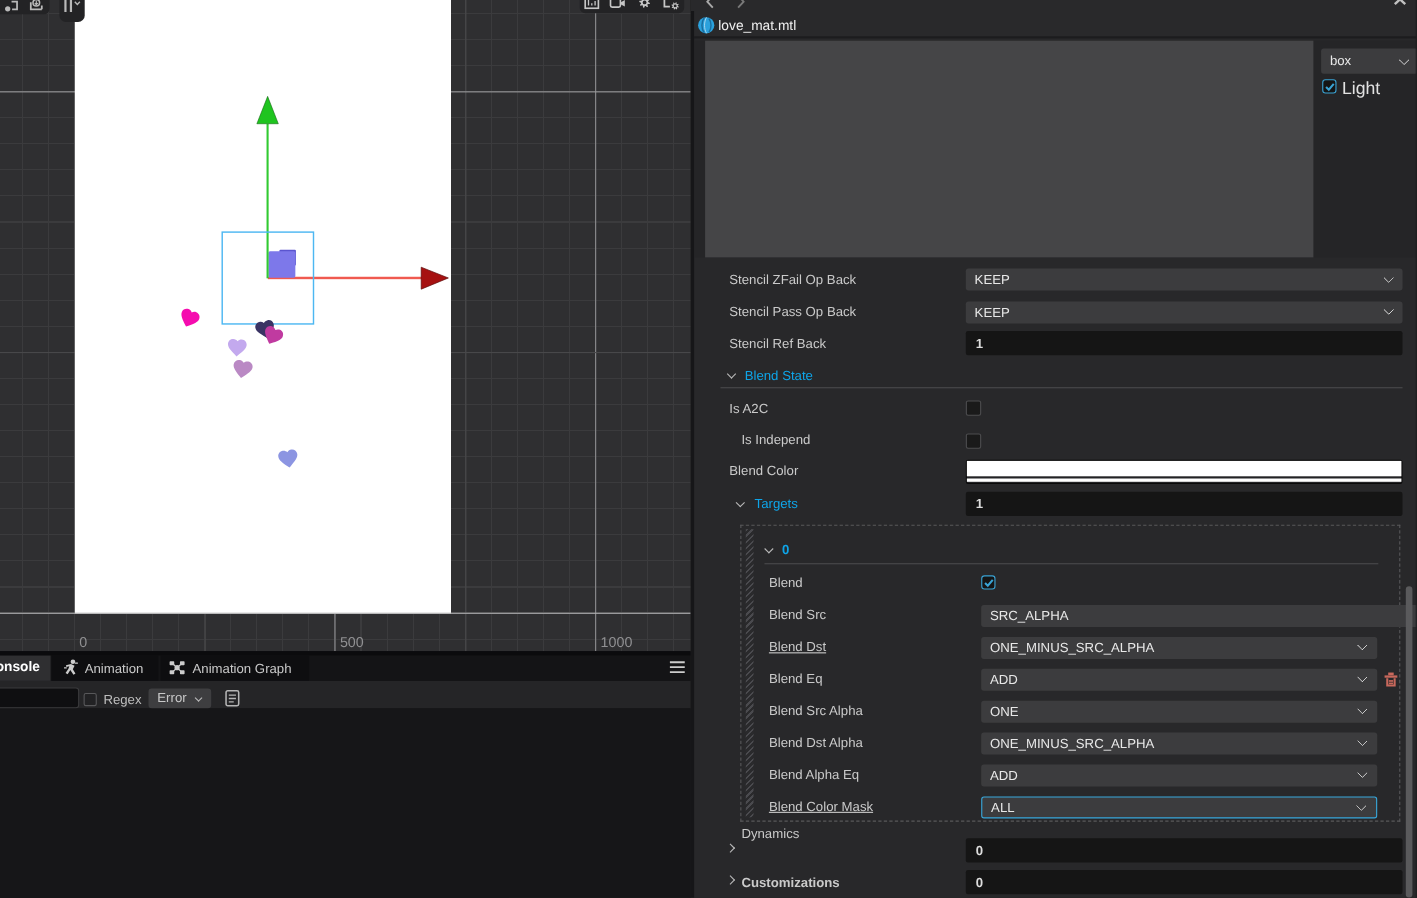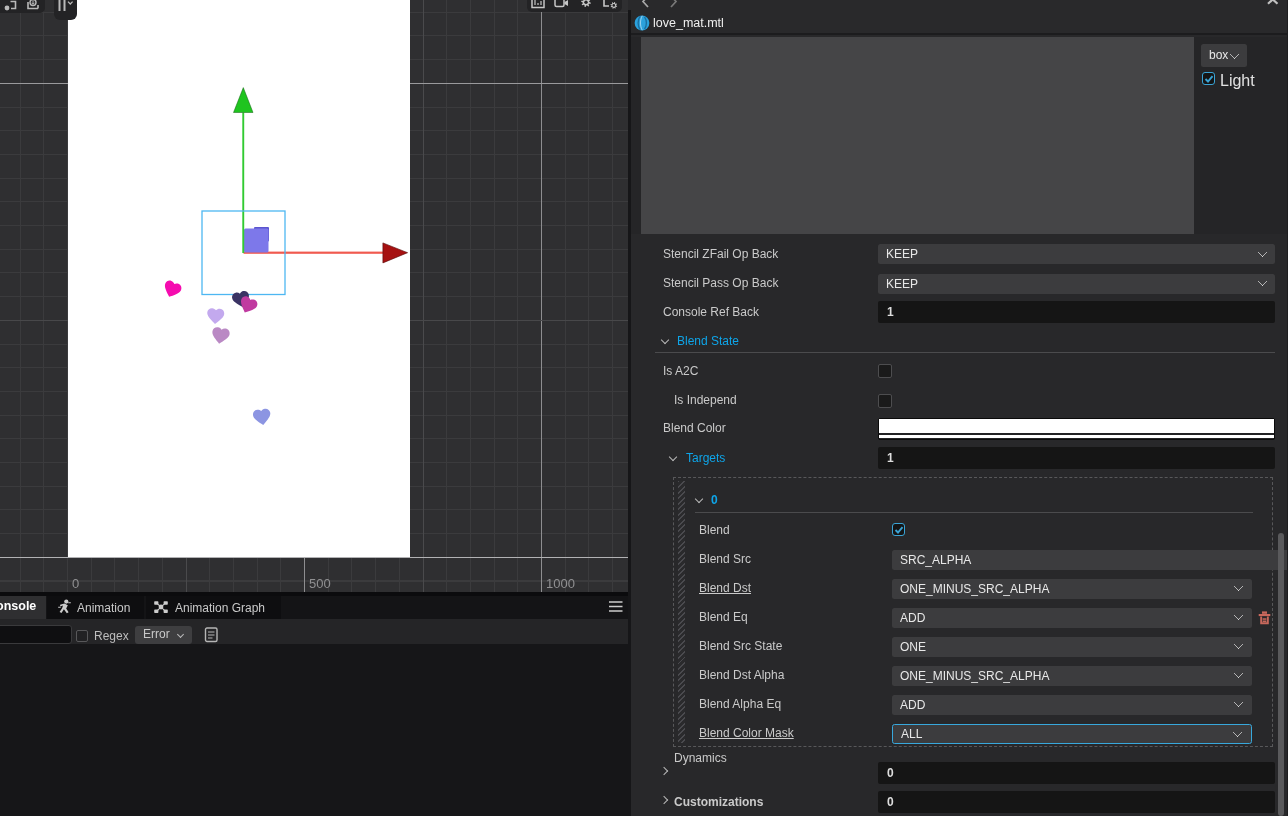--- a/index.html
+++ b/index.html
@@ -168,33 +168,33 @@
   <svg class="abs" style="left:6px; top:15px;" width="16" height="16" viewBox="0 0 16 16">
     <circle cx="8" cy="8" r="7.4" fill="#2ba1dc"></circle>
     <path d="M6.2,1.2 C3.4,5 3.4,11 6.2,14.8" fill="none" stroke="#1a6d9e" stroke-width="1.3"></path>
     <path d="M10.5,1.8 C13,5.2 13,10.8 10.5,14.2" fill="none" stroke="#1a6d9e" stroke-width="1.3"></path>
     <path d="M8.3,0.8 C5.9,4.5 5.9,11.5 8.3,15.2" fill="none" stroke="#cde8f6" stroke-width="0.7"></path>
   </svg>
   <div class="abs" style="left:25px; top:16px; color:#f0f0f0; font-size:12.5px;">love_mat.mtl</div>
 
   <div class="abs" style="left:3px; top:37px; width:657px; height:197px; background:#252527;"></div>
   <div class="abs" style="left:13px; top:37px; width:553px; height:197px; background:#454547;"></div>
-  <div class="drop" style="left:573px; top:43.5px; width:46px; height:23px; line-height:23px;">box<span class="chev" style="top:7px;"></span></div>
+  <div class="drop" style="left:573px; top:43.5px; width:88px; height:23px; line-height:23px;">box<span class="chev" style="top:7px;"></span></div>
   <div class="abs" style="left:574px; top:72px; width:13px; height:13px; background:#151515; border:1.5px solid #3aa3d4; border-radius:3px;"></div>
   <svg class="abs" style="left:575px; top:73px;" width="12" height="12" viewBox="0 0 12 12">
     <path d="M2.5,6 L5,8.5 L9.5,3.2" fill="none" stroke="#3aa3d4" stroke-width="1.9"></path>
   </svg>
   <div class="abs" style="left:592px; top:72px; color:#e2e2e2; font-size:16px;">Light</div>
   <div id="props">
 
     <div class="lbl" style="left:35px; top:246.5px;">Stencil ZFail Op Back</div>
     <div class="drop" style="left:250px; top:244px; width:397px;">KEEP<span class="chev"></span></div>
     <div class="lbl" style="left:35px; top:275.5px;">Stencil Pass Op Back</div>
     <div class="drop" style="left:250px; top:273.5px; width:397px;">KEEP<span class="chev"></span></div>
-    <div class="lbl" style="left:35px; top:304.5px;">Console Ref Back</div>
+    <div class="lbl" style="left:35px; top:304.5px;">Stencil Ref Back</div>
     <div class="inp" style="left:250px; top:301px; width:397px;">1</div>
     <div class="cardown" style="left:34px; top:337px;"></div>
     <div class="seclbl" style="left:49px; top:334px; font-weight:normal;">Blend State</div>
     <div class="abs" style="left:27px; top:351.5px; width:620px; height:1px; background:#4b4b4d;"></div>
     <div class="lbl" style="left:35px; top:363.5px;">Is A2C</div>
     <div class="chk" style="left:250px; top:364px;"></div>
     <div class="lbl" style="left:46px; top:393px;">Is Independ</div>
     <div class="chk" style="left:250px; top:393.5px;"></div>
     <div class="lbl" style="left:35px; top:421px;">Blend Color</div>
     <div class="abs" style="left:250px; top:417.8px; width:397px; height:21.8px; background:#232325; border:1.2px solid #0a0a0a; border-radius:2px;">
@@ -225,21 +225,21 @@
     <div class="drop" style="left:264px; top:607.5px; width:359.5px;">ADD<span class="chev"></span></div>
     <svg class="abs" style="left:629.5px; top:610.5px;" width="13" height="15" viewBox="0 0 13 15">
       <g fill="#c8685c">
         <rect x="4" y="0.4" width="5" height="2.4"></rect>
         <rect x="0.7" y="3" width="11.6" height="2.1"></rect>
         <path d="M2.2,5.6 v7.6 h8.6 v-7.6 h-1.9 v5.7 h-4.8 v-5.7 Z"></path>
         <rect x="4.6" y="7.3" width="3.8" height="1.5"></rect>
         <rect x="4.6" y="9.5" width="3.8" height="1.5"></rect>
       </g>
     </svg>
-    <div class="lbl" style="left:71px; top:639px;">Blend Src State</div>
+    <div class="lbl" style="left:71px; top:639px;">Blend Src Alpha</div>
     <div class="drop" style="left:264px; top:636.5px; width:359.5px;">ONE<span class="chev"></span></div>
     <div class="lbl" style="left:71px; top:668px;">Blend Dst Alpha</div>
     <div class="drop" style="left:264px; top:665.5px; width:359.5px;">ONE_MINUS_SRC_ALPHA<span class="chev"></span></div>
     <div class="lbl" style="left:71px; top:697px;">Blend Alpha Eq</div>
     <div class="drop" style="left:264px; top:694.5px; width:359.5px;">ADD<span class="chev"></span></div>
     <div class="lbl" style="left:71px; top:726px;text-decoration:underline;">Blend Color Mask</div>
     <div class="drop" style="left:264px; top:723.5px; width:359.5px; border:1px solid #38a8dc; line-height:18px;">ALL<span class="chev" style="top:4px;"></span></div>
 
     <div class="carright" style="left:33px; top:768px;"></div>
     <div class="lbl" style="left:46px; top:751px;">Dynamics</div>

